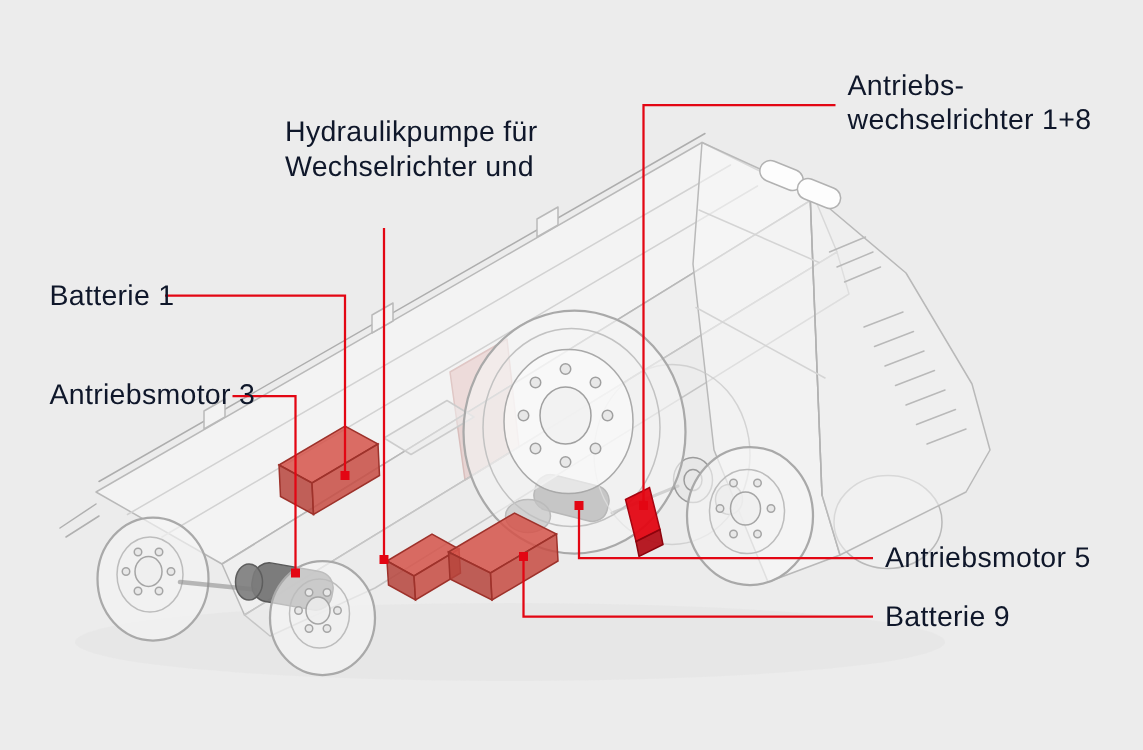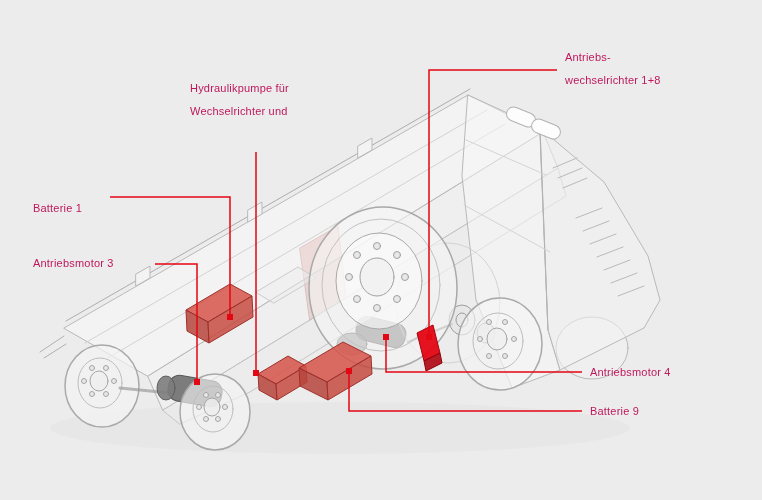--- a/index.html
+++ b/index.html
@@ -7,22 +7,22 @@
   body {
     background: #ececec;
     font-family: "Liberation Sans", sans-serif;
     position: relative;
     overflow: hidden;
   }
   .stage { position: absolute; left: 0; top: 0; width: 762px; height: 500px; }
   .stage svg { position: absolute; left: 0; top: 0; }
   .label {
     position: absolute;
-    color: #be185d;
-    font-size: 11px;
+    color: #0f172a;
+    font-size: 19px;
     line-height: 23px;
     letter-spacing: 0.2px;
     white-space: nowrap;
   }
 </style>
 </head>
 <body>
 
 <div class="stage">
 
@@ -192,21 +192,21 @@
   <div class="label" style="left:190px; top:77px;">
     <div>Hydraulikpumpe für</div>
     <div>Wechselrichter und</div>
   </div>
 
   <div class="label" style="left:565px; top:46px;">
     <div>Antriebs-</div>
     <div>wechselrichter 1+8</div>
   </div>
 
-  <div class="label" style="left:33px; top:197px;text-align:right;">Batterie 1</div>
+  <div class="label" style="left:33px; top:186px;text-align:right;">Batterie 1</div>
 
   <div class="label" style="left:33px; top:252px;">Antriebsmotor 3</div>
 
-  <div class="label" style="left:590px; top:361px;">Antriebsmotor 4</div>
+  <div class="label" style="left:590px; top:361px;">Antriebsmotor 5</div>
 
   <div class="label" style="left:590px; top:400px;">Batterie 9</div>
 
 </div>
 
 </body></html>

